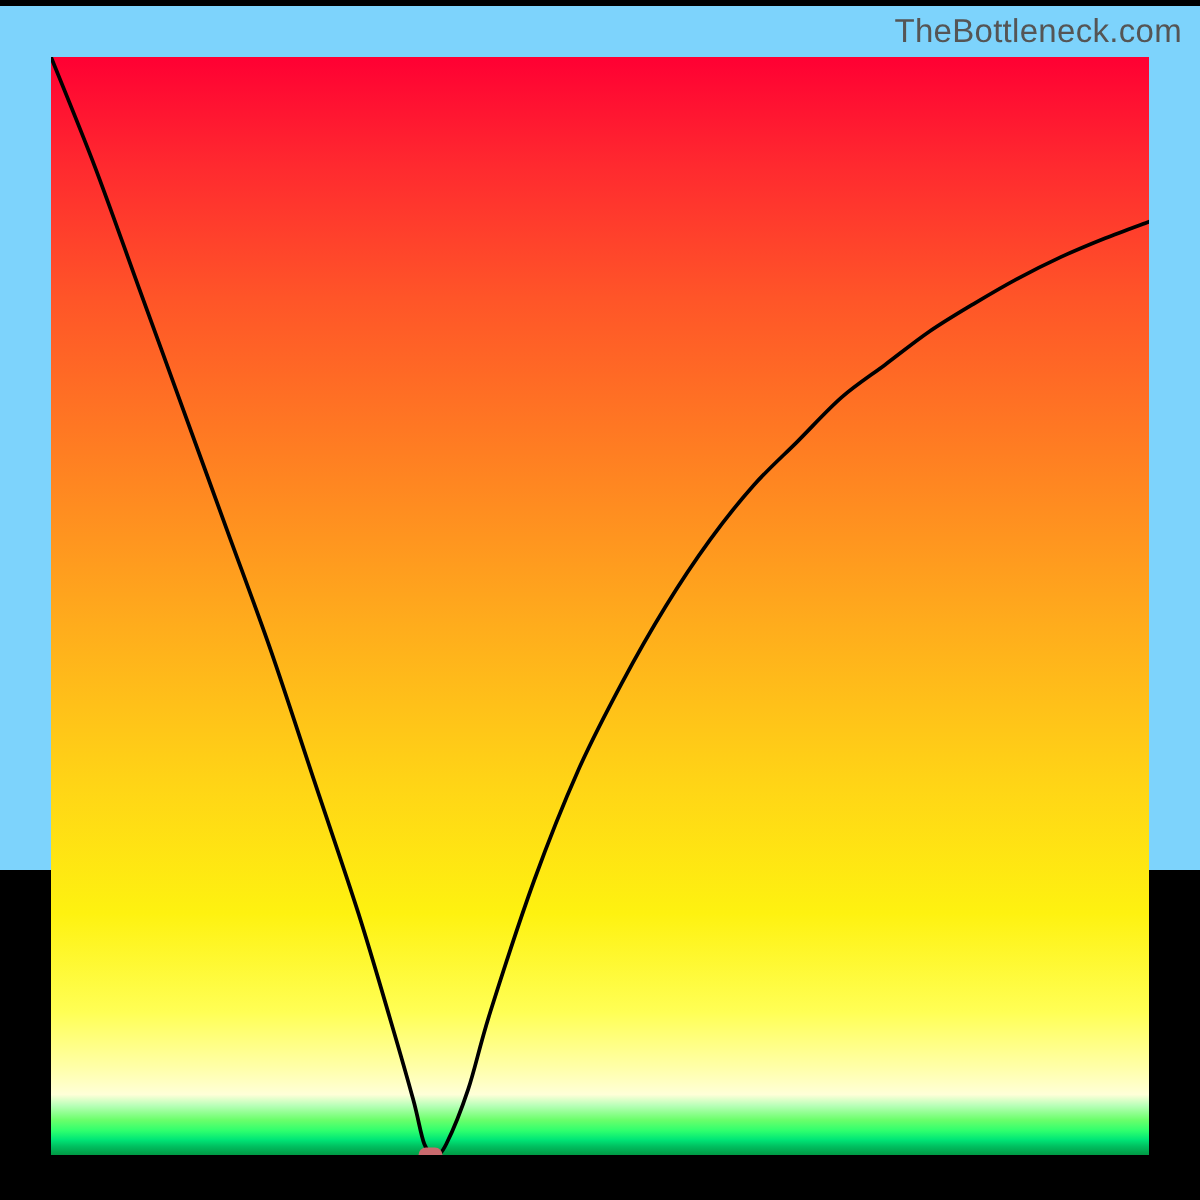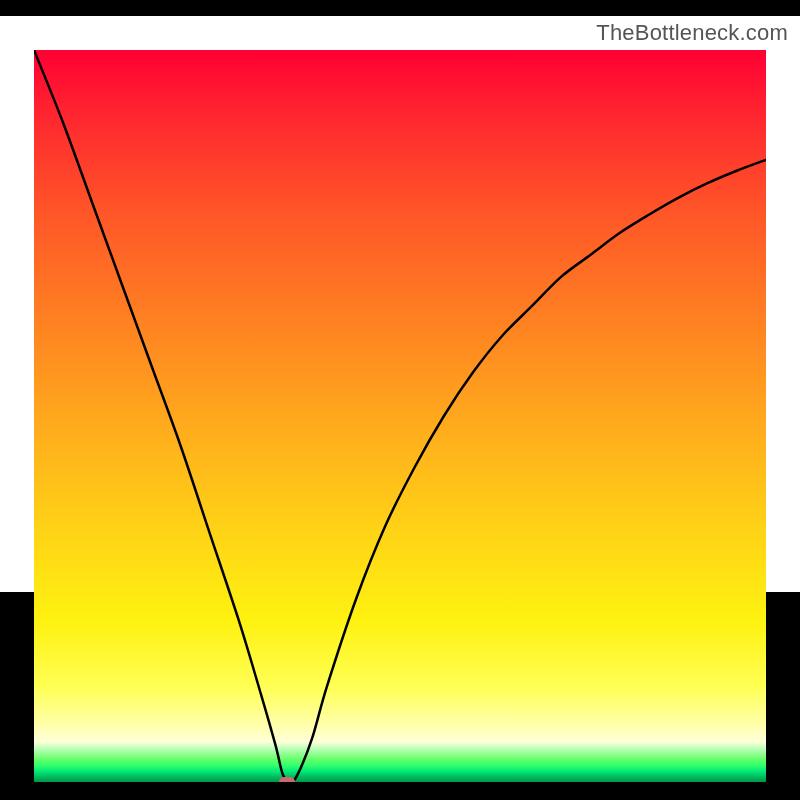--- a/index.html
+++ b/index.html
@@ -6,25 +6,25 @@
     margin: 0;
     padding: 0;
     width: 800px;
     height: 800px;
     background: #000;
     position: relative;
     font-family: Arial, Helvetica, sans-serif;
   }
   .frame {
     position: absolute;
-    top: 16px;
+    top: 4px;
     left: 0;
     width: 800px;
     height: 576px;
-    background: #ffffff;
+    background: #7dd3fc;
   }
   .plot-area {
     position: absolute;
     top: 34px;
     left: 34px;
     width: 732px;
     height: 732px;
     overflow: hidden;
   }
   .gradient-bg {

